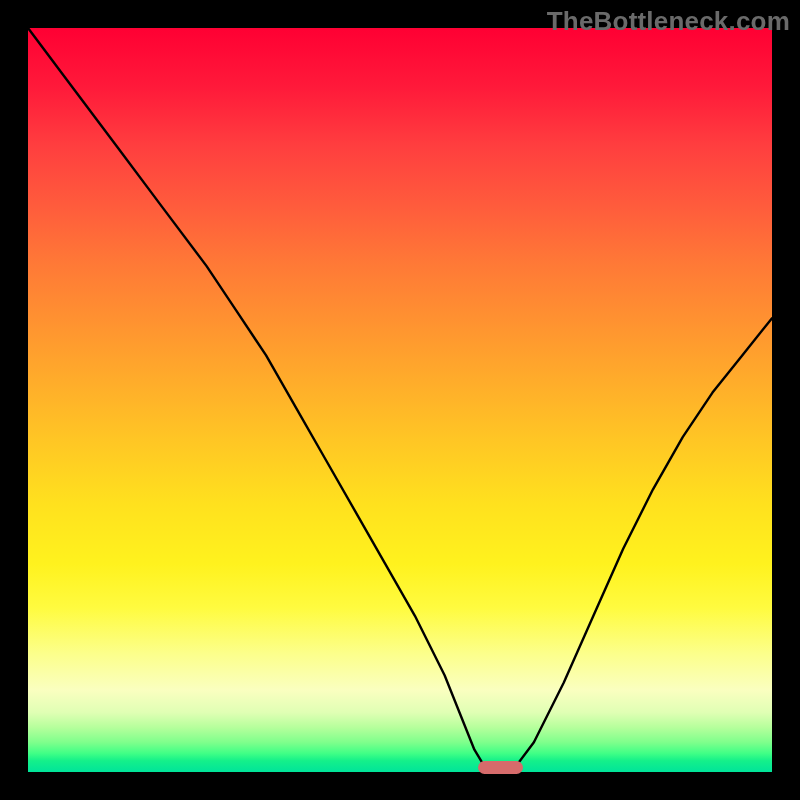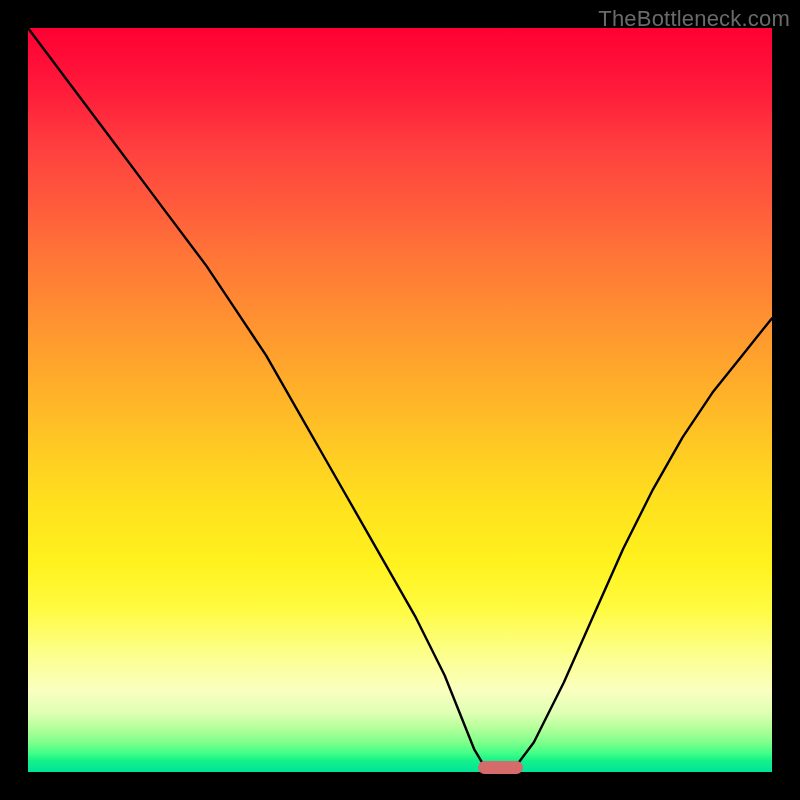--- a/index.html
+++ b/index.html
@@ -45,22 +45,22 @@
       #40ff86 97.5%,
       #14f08a 98.5%,
       #00e49a 100%
     );
   }
   .watermark {
     position: absolute;
     top: 6px;
     right: 10px;
     color: #6a6a6a;
-    font-size: 22px;
-    font-weight: 400;
+    font-size: 26px;
+    font-weight: 700;
     letter-spacing: 0.2px;
     user-select: none;
   }
   .marker {
     position: absolute;
     background: #d66b6b;
     border-radius: 8px;
     height: 13px;
     width: 44px;
   }

